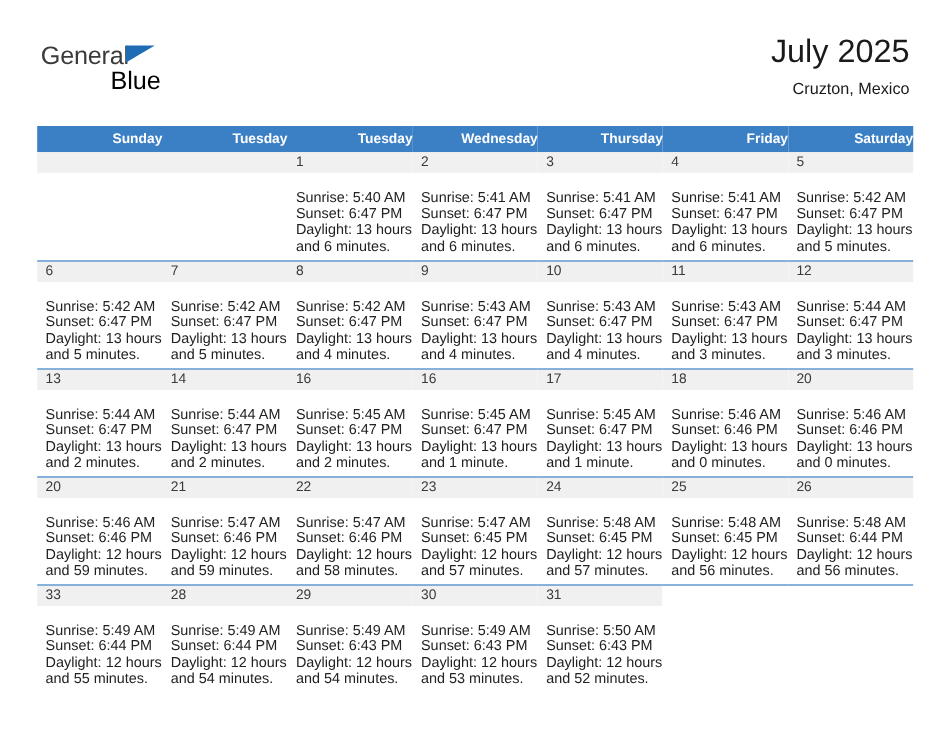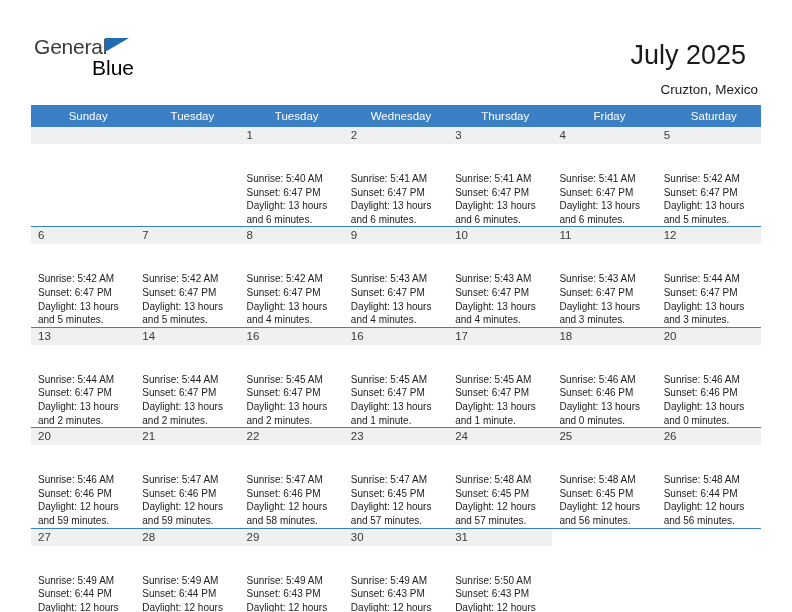--- a/index.html
+++ b/index.html
@@ -66,21 +66,21 @@
     position: absolute;
     right: 34px;
     top: 28px;
     text-align: right;
   }
   .cal-title {
     font-size: 27px;
     color: #1a1a1a;
     line-height: 1.15;
     font-weight: normal;
-    margin: 12px;
+    margin: 0;
   }
   .cal-subtitle {
     font-size: 13.5px;
     color: #1a1a1a;
     margin: 8px 0 10px 0;
     line-height: 1;
     font-weight: normal;
   }
 
   
@@ -89,22 +89,22 @@
     left: 31px;
     top: 105px;
     width: 730px;
     border-collapse: collapse;
     table-layout: fixed;
   }
   .calendar th {
     background: #3b7fc4;
     color: #ffffff;
     font-size: 11.5px;
-    font-weight: normal;
-    text-align: center;
+    font-weight: bold;
+    text-align: right;
     padding: 5px 0 5px 10px;
     height: 21px;
     border: none;
   }
   .calendar td {
     vertical-align: top;
     width: 104.28px;
     height: 90px;
     padding: 0;
     border: none;
@@ -117,24 +117,23 @@
   .daybar {
     background: #f0f0f0;
     height: 17px;
     padding: 1px 0 0 7px;
     font-size: 11.5px;
     color: #3a3a3a;
     line-height: 15px;
   }
   .cell-body {
     padding: 14px 6px 0 7px;
-    font-size: 10px;
+    font-size: 12px;
     line-height: 13.6px;
     color: #222222;
-    margin-top: 14px;
   }
   .cell-body div { white-space: nowrap; }
   td.blank .daybar { background: #f0f0f0; }
   td.empty-cell { background: #ffffff; }
   td.empty-cell .daybar { background: transparent; }
 </style>
 </head>
 <body>
 
 <div class="page">
@@ -422,21 +421,21 @@
             <div class="cell-body">
               <div>Sunrise: 5:48 AM</div>
               <div>Sunset: 6:44 PM</div>
               <div>Daylight: 12 hours</div>
               <div>and 56 minutes.</div>
             </div>
           </td>
         </tr>
         <tr class="week-row">
           <td class="day-cell">
-            <div class="daybar">27</div>
+            <div class="daybar">33</div>
             <div class="cell-body">
               <div>Sunrise: 5:49 AM</div>
               <div>Sunset: 6:44 PM</div>
               <div>Daylight: 12 hours</div>
               <div>and 55 minutes.</div>
             </div>
           </td>
           <td class="day-cell">
             <div class="daybar">28</div>
             <div class="cell-body">

